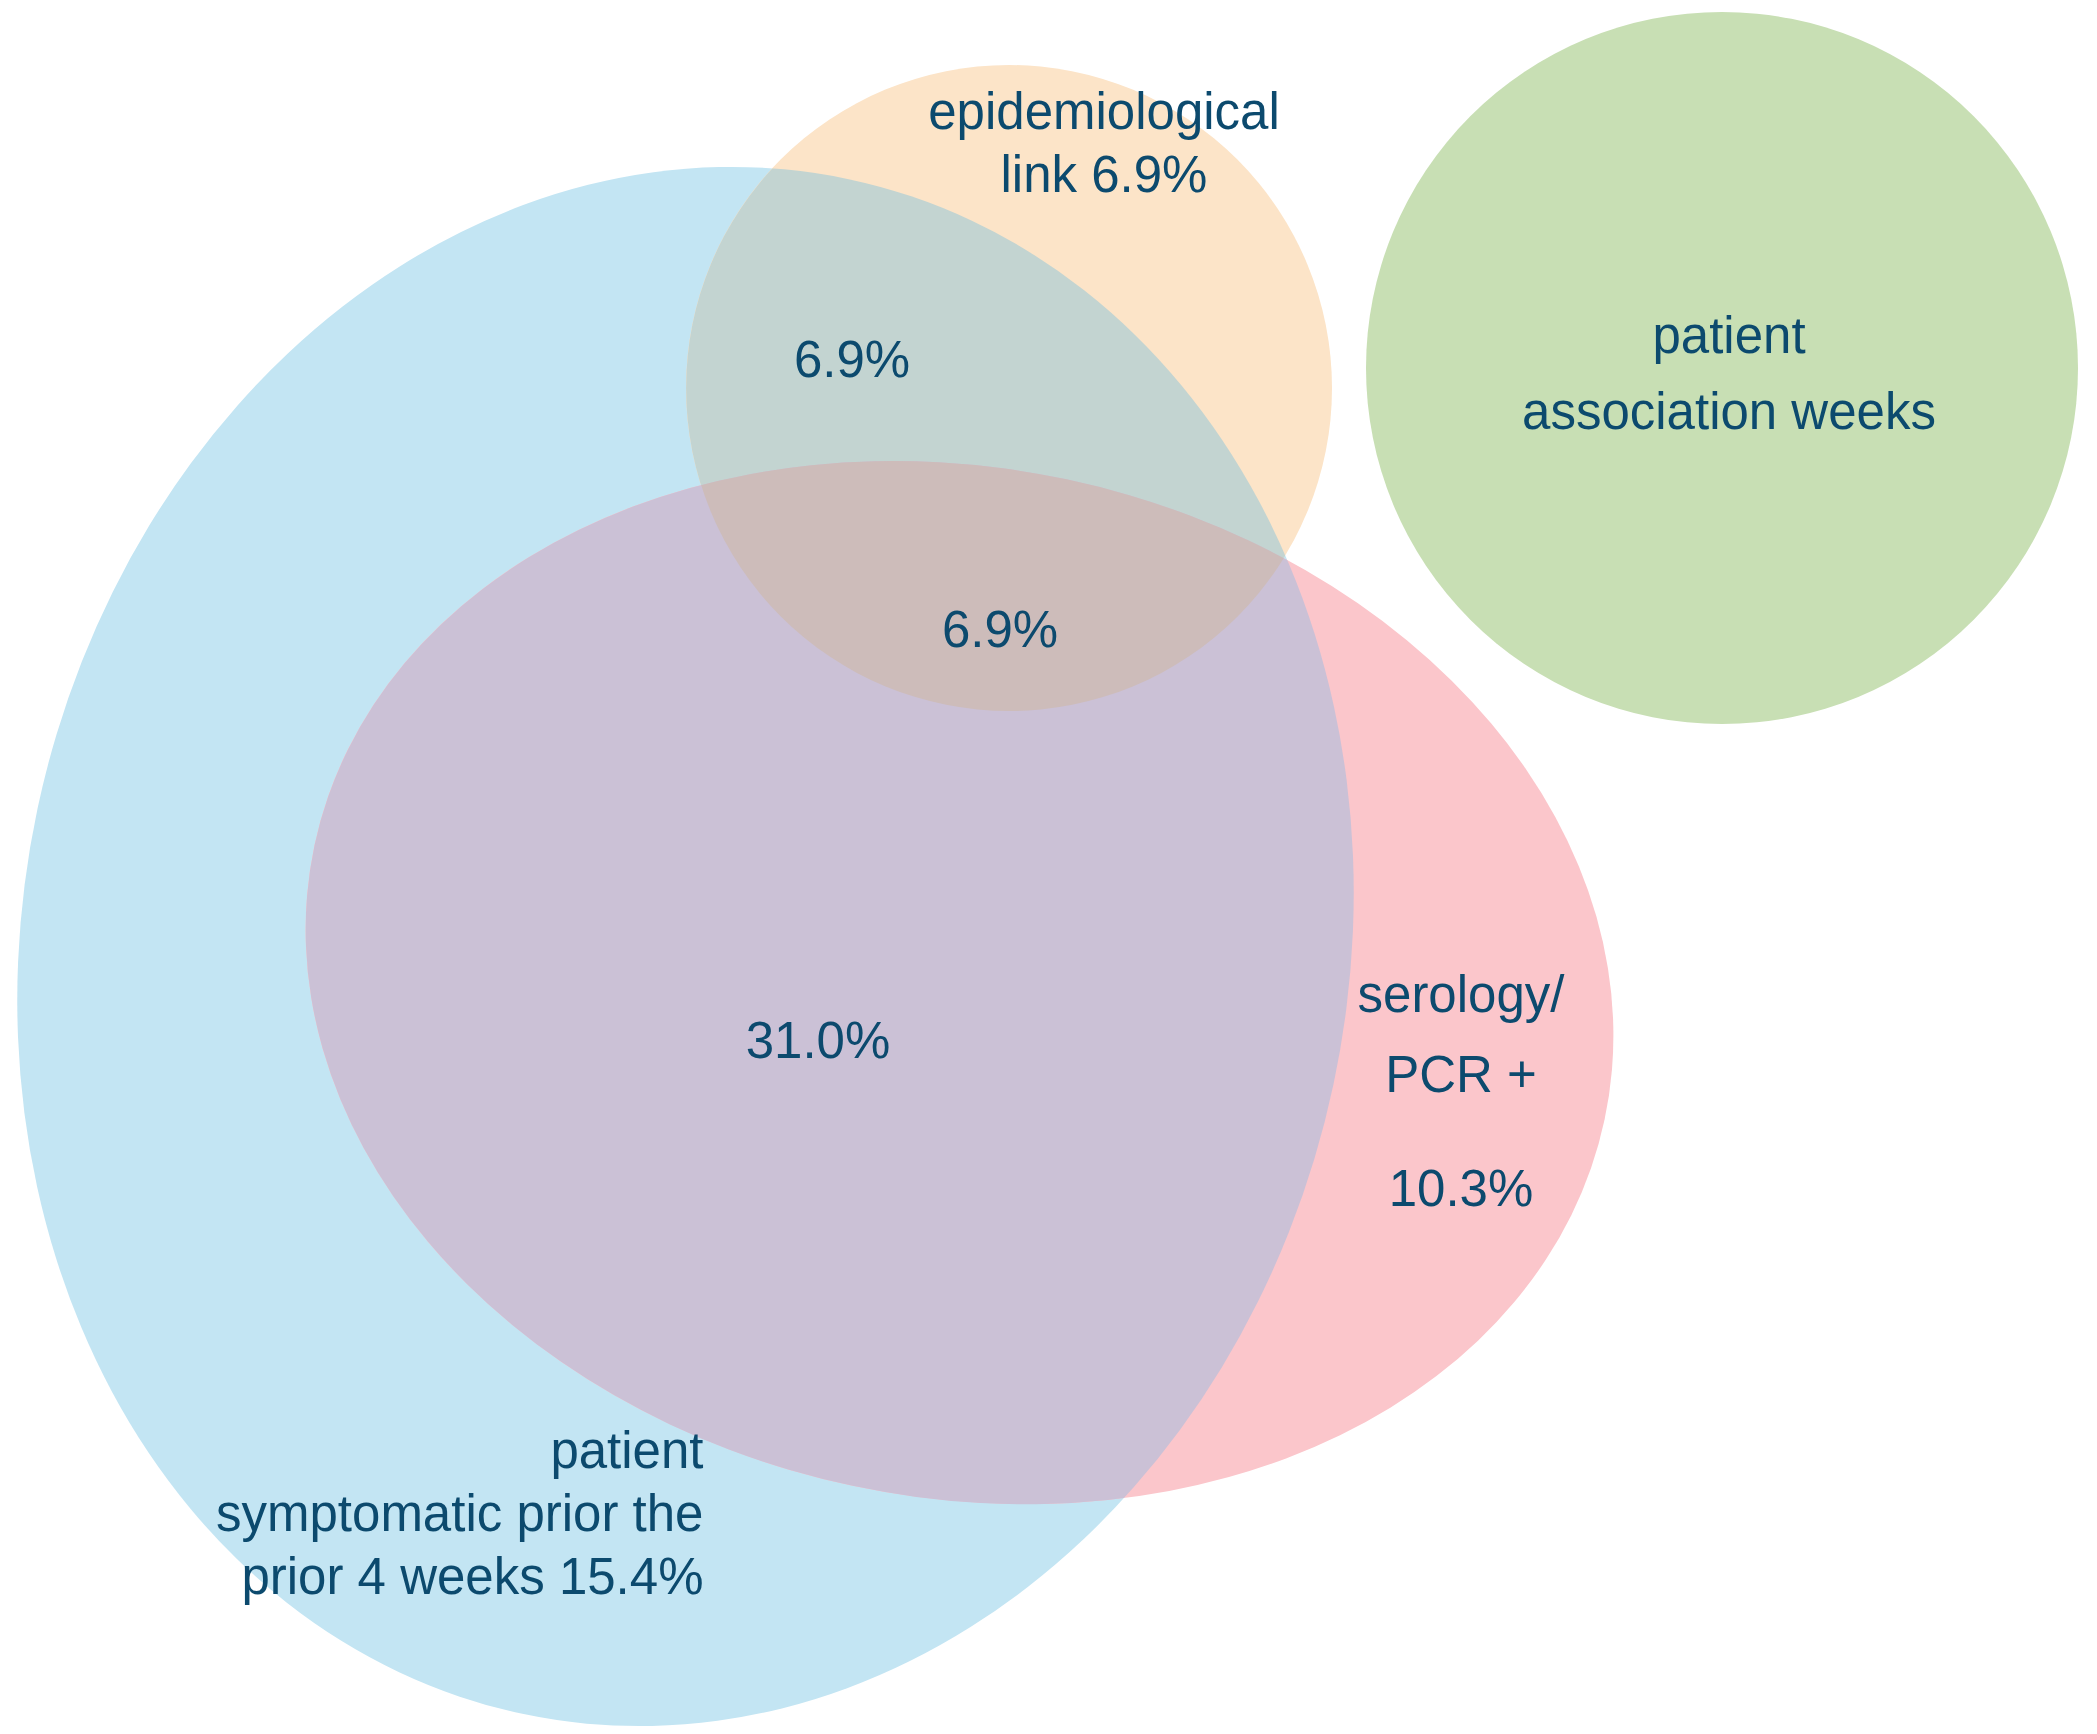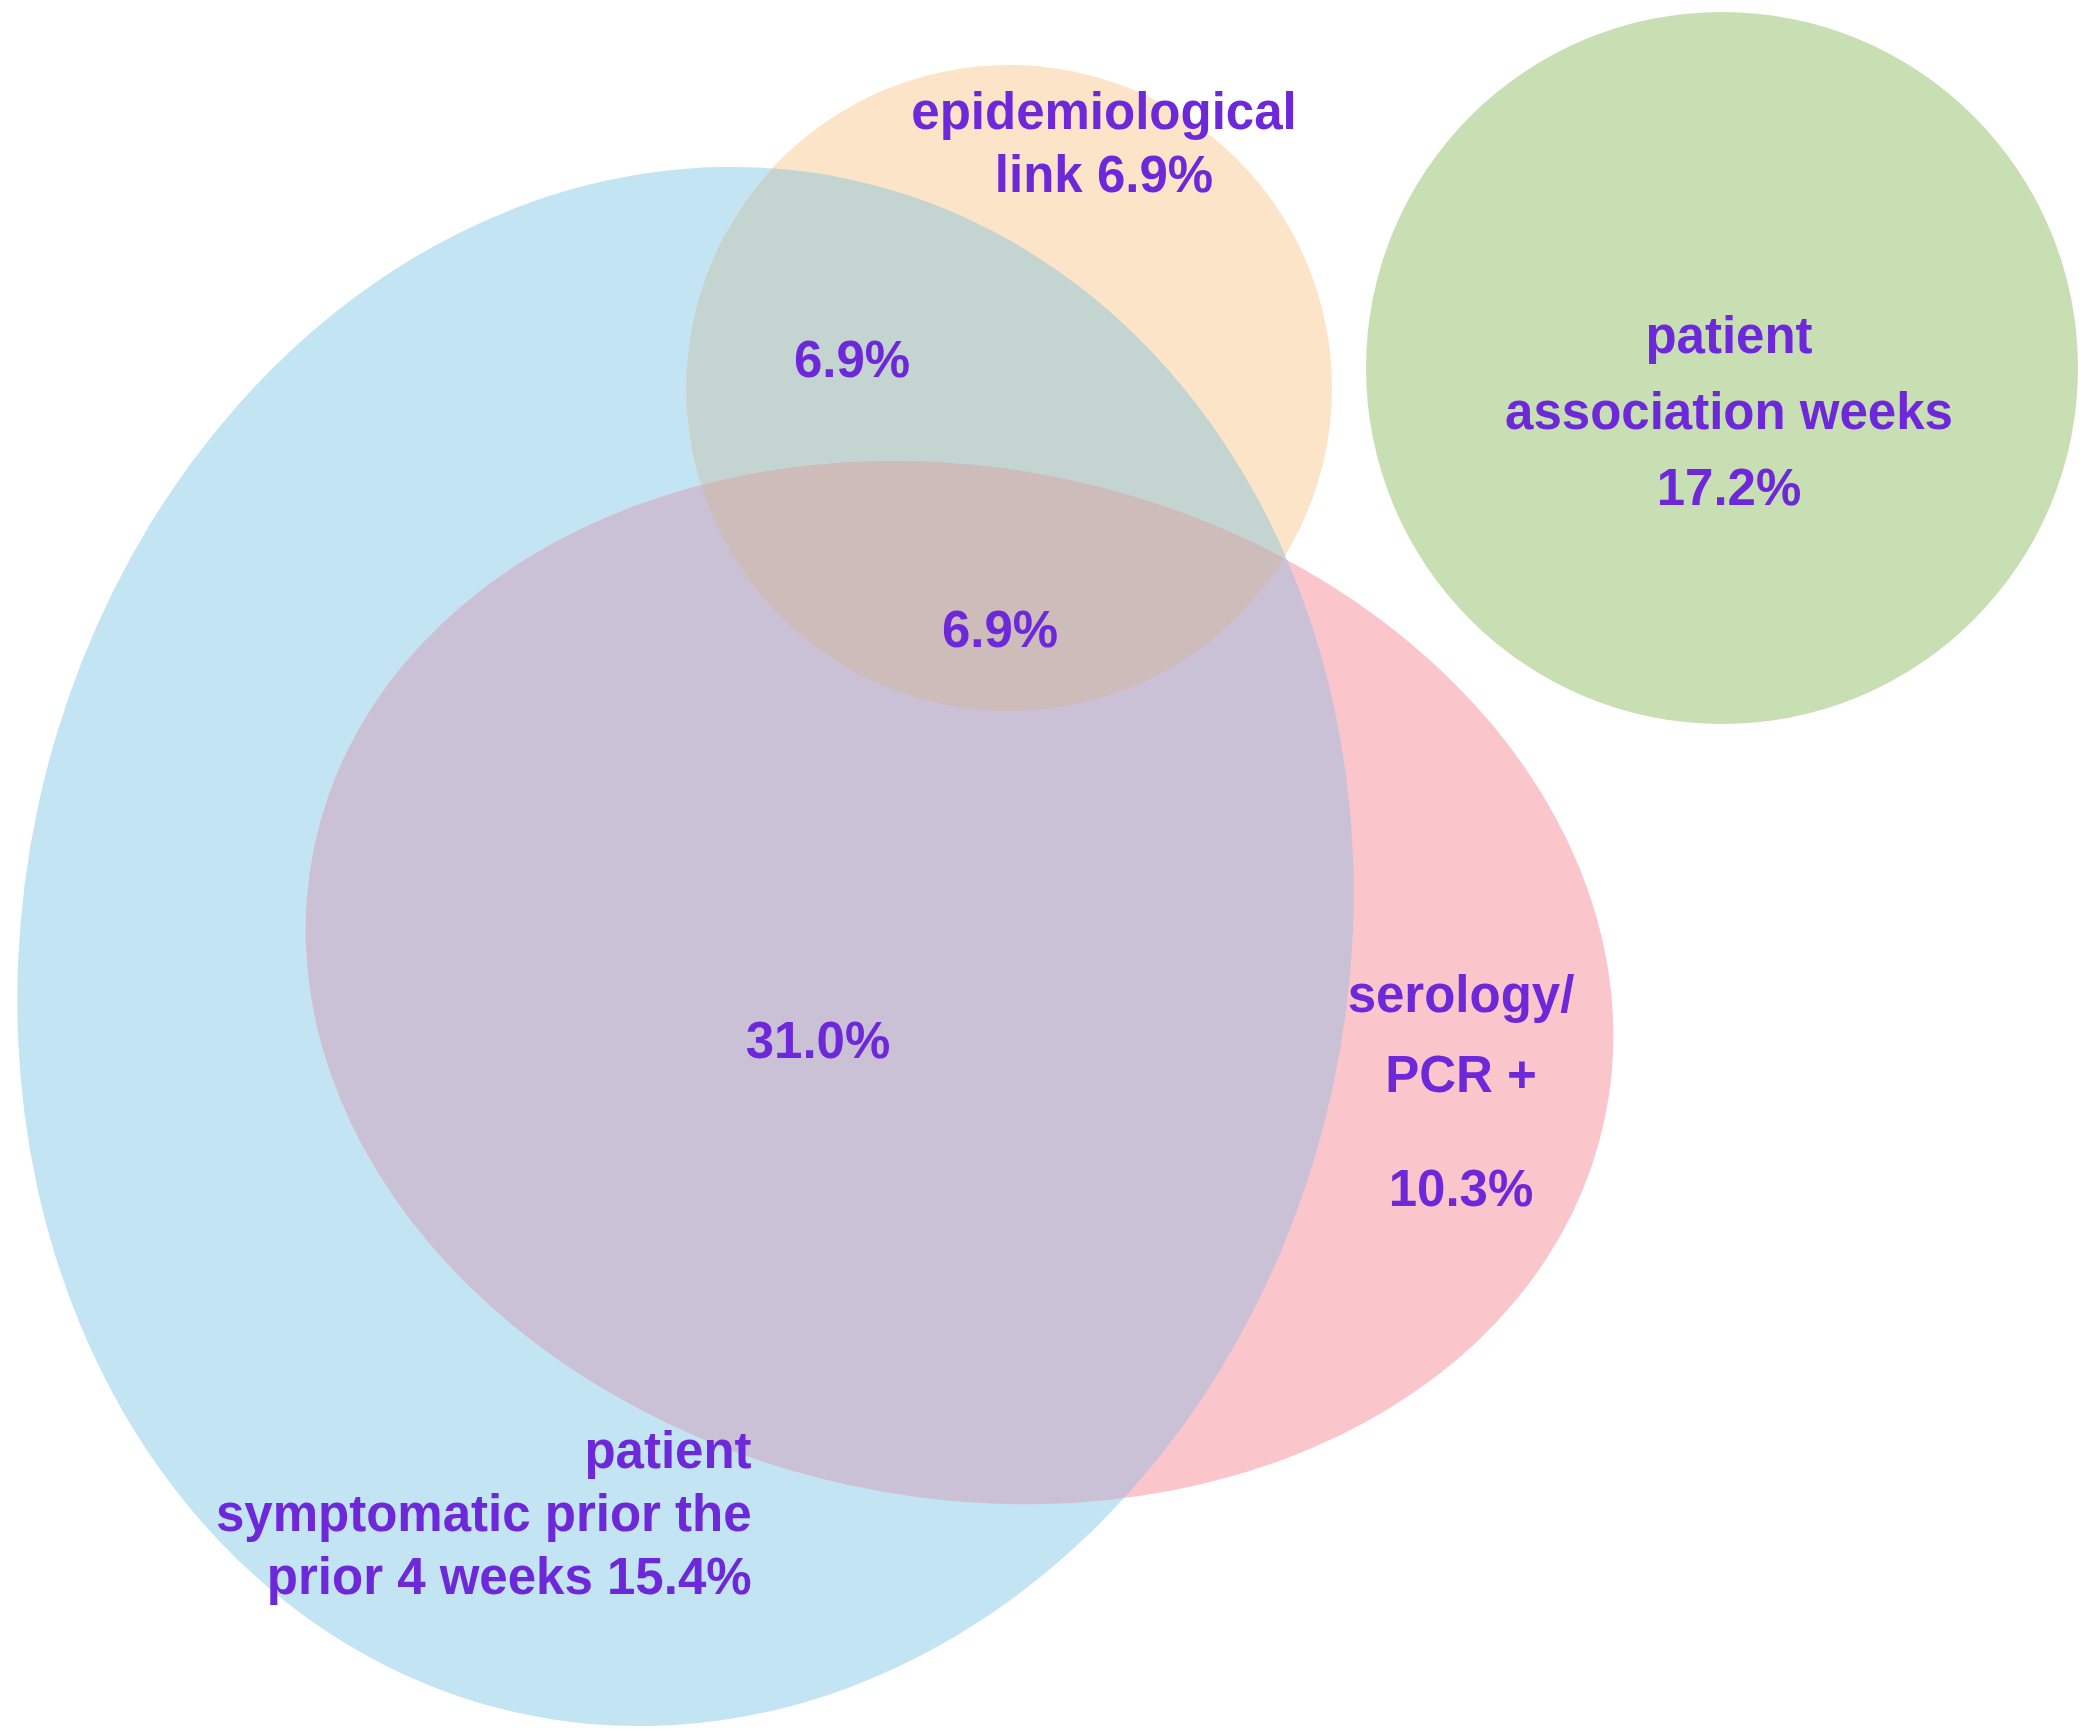--- a/index.html
+++ b/index.html
@@ -28,22 +28,22 @@
   .unrot-pink {
     position: absolute; left: -300px; top: -468px; width: 2097px; height: 1734px;
     transform: rotate(-12deg); transform-origin: 959px 982px;
   }
   .unrot-orange {
     position: absolute; left: -686px; top: -65px; width: 2097px; height: 1734px;
   }
 
   .lbl {
     position: absolute;
-    font-weight: bold;
-    color: #6d28d9;
+    font-weight: normal;
+    color: #0c4a6e;
     font-size: 51px;
     line-height: 63px;
     white-space: nowrap;
     z-index: 5;
   }
   .center { text-align: center; transform: translateX(-50%); }
   .mid { transform: translate(-50%, -50%); }
   .lbl-epi   { left: 1104px; top: 80px; }
   .lbl-teal  { left: 852px; top: 359px; }
   .lbl-triple{ left: 1000px; top: 629px; }
@@ -96,21 +96,20 @@
 
   <div class="lbl center lbl-sero">
     <div>serology/</div>
     <div>PCR +</div>
     <div class="gap">10.3%</div>
   </div>
 
   <div class="lbl center lbl-temp">
     <div>patient</div>
     <div>association weeks</div>
-    <div>17.2%</div>
   </div>
 
   <div class="lbl lbl-blue">
     <div>patient</div>
     <div>symptomatic prior the</div>
     <div>prior 4 weeks 15.4%</div>
   </div>
 
 </div>
 

